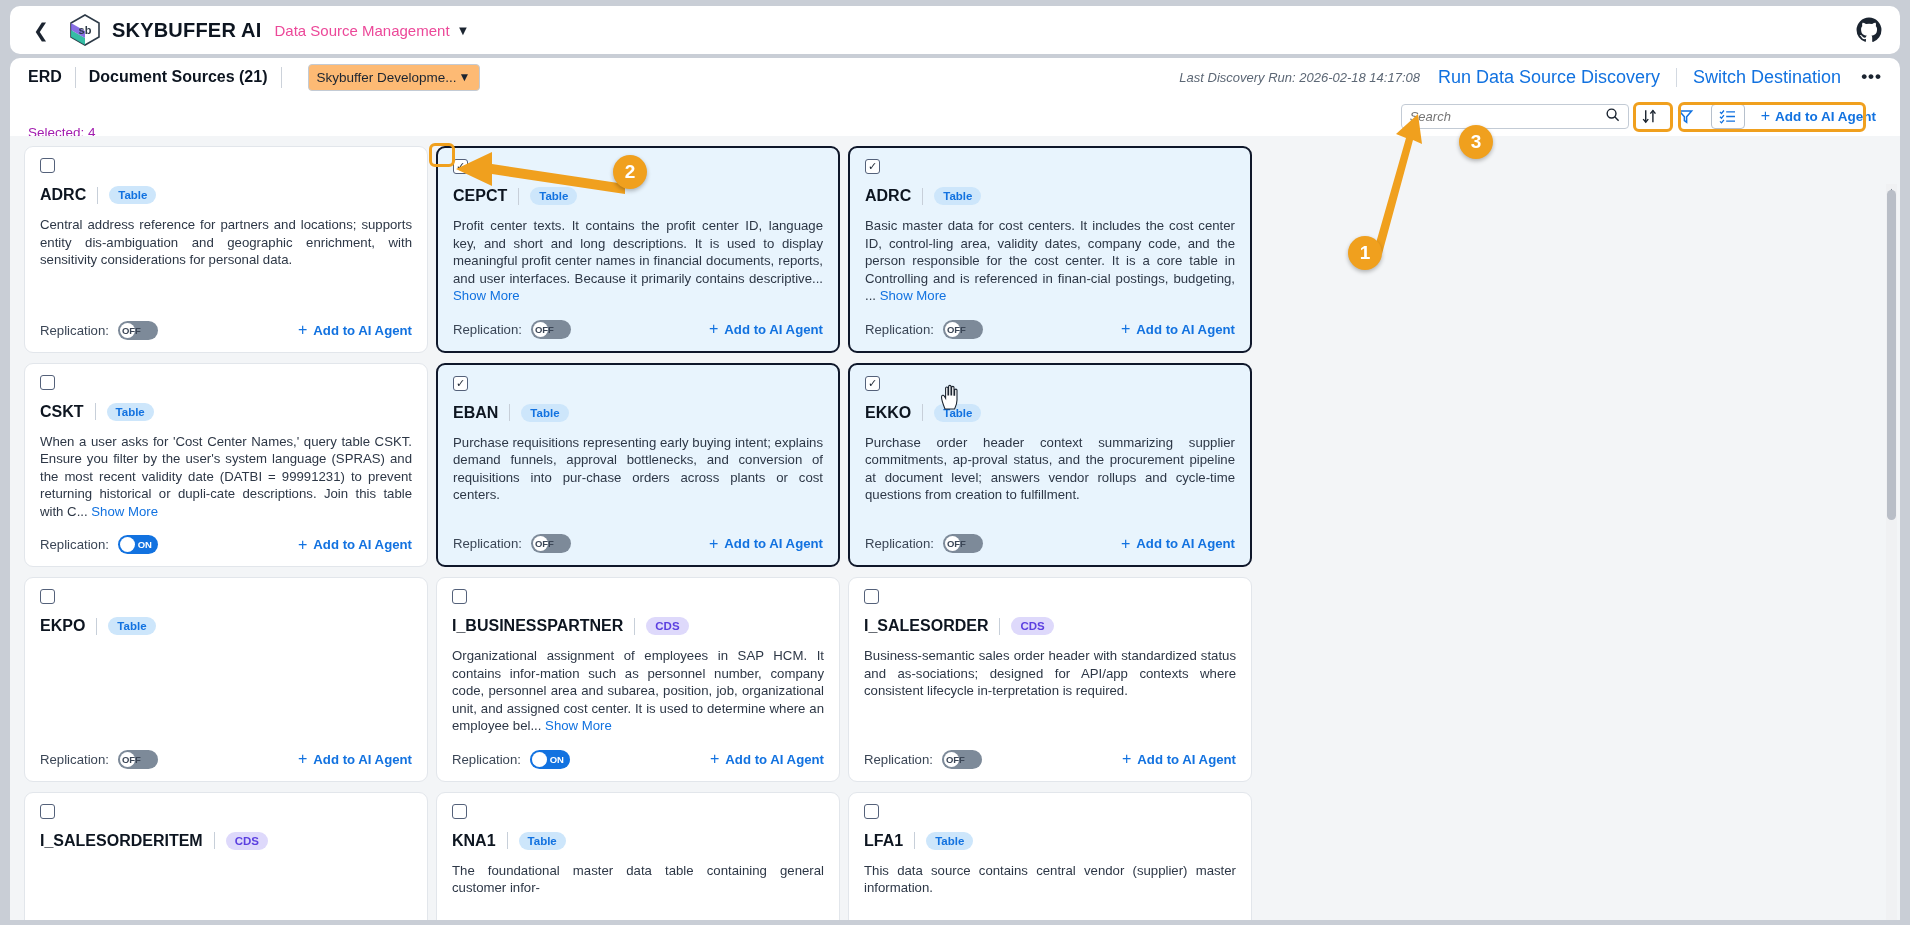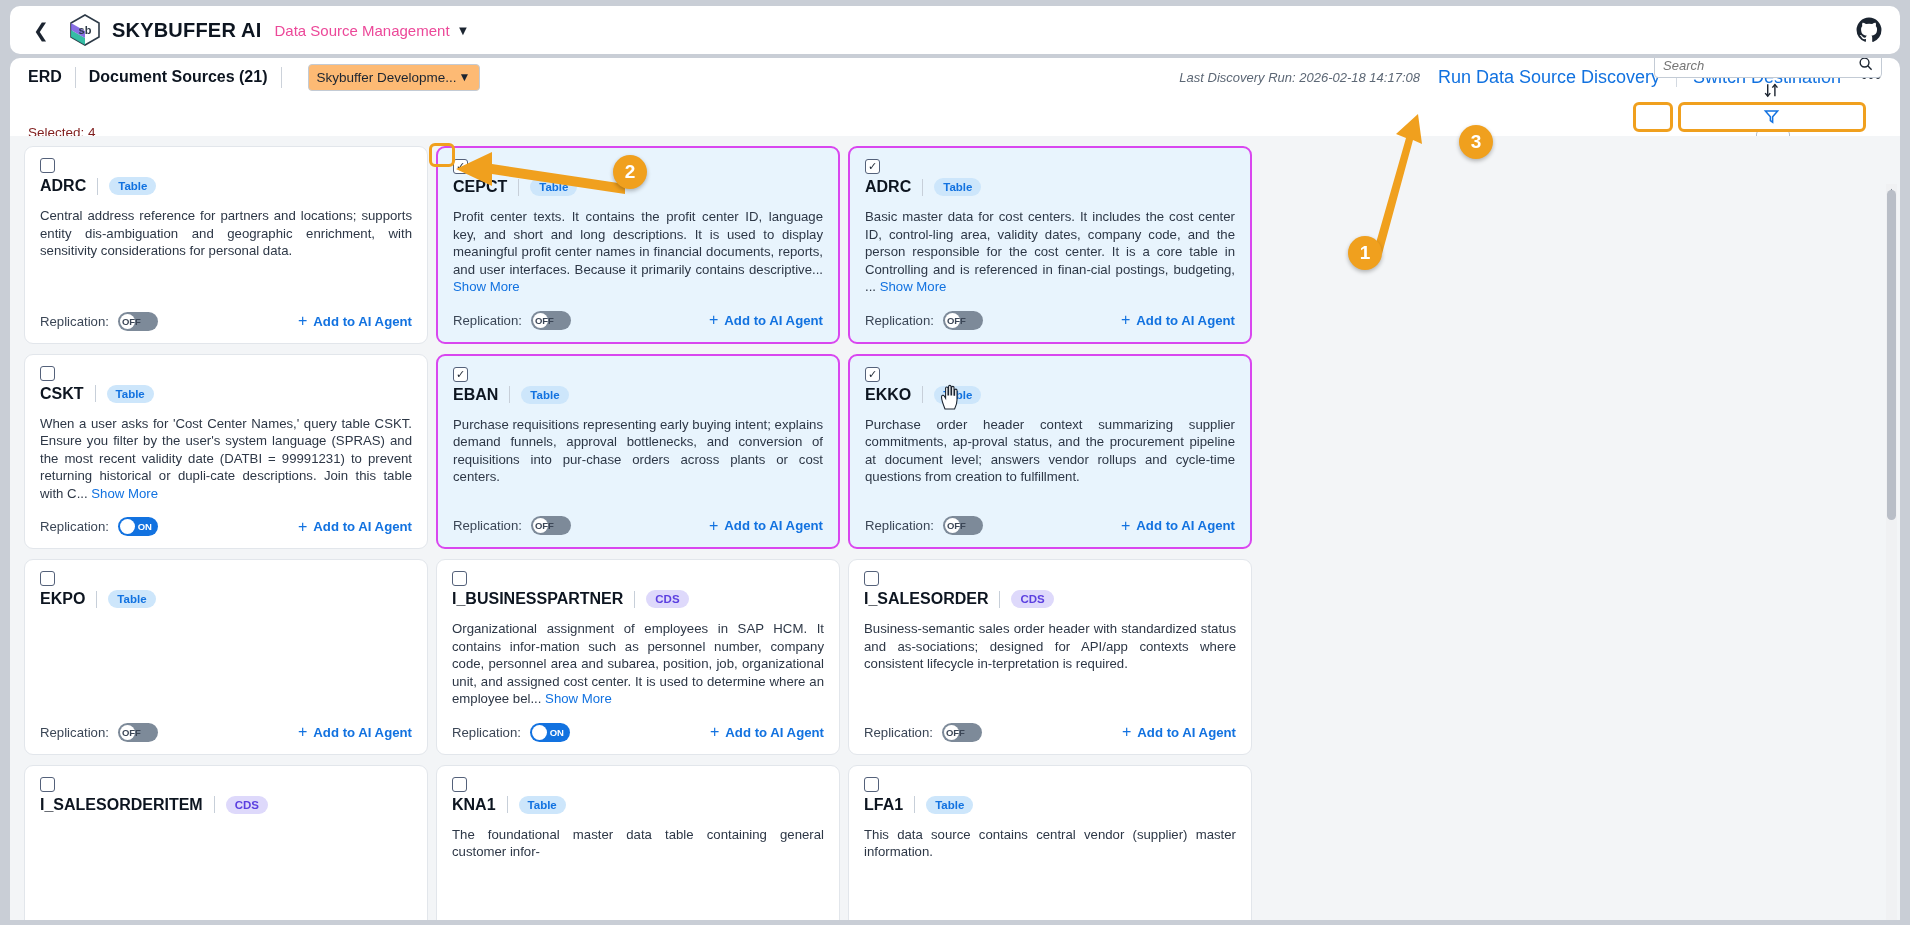--- a/index.html
+++ b/index.html
@@ -49,22 +49,22 @@
   }
   .dest-select .cv { margin-left:auto; font-size:12px; }
   .head-right { margin-left:auto; display:flex; align-items:center; }
   .last-run { font-size:13px; font-style:italic; color:#5c6775; margin-right:18px; }
   .hlink { font-size:18px; font-weight:normal; color:#1272e0; cursor:pointer; }
   .hsep { width:1px; height:19px; background:#d3d9e1; margin:0 16px; }
   .dots { margin-left:20px; font-size:17px; font-weight:bold; color:#1b2430; cursor:pointer; letter-spacing:1px; }
 
   
   .subbar { height:40px; display:flex; align-items:center; padding:0 18px; position:relative; }
-  .selected-lbl { font-size:13.5px; color:#7f1d1d;margin-top:32px; }
-  .tools { margin-left:auto; display:flex; align-items:center;flex-direction:column; }
+  .selected-lbl { font-size:13.5px; color:#a21caf;margin-top:32px; }
+  .tools { margin-left:auto; display:flex; align-items:center; }
   .search-box {
     width:228px; height:25px; border:1px solid #c3cbd5; border-radius:4px;
     display:flex; align-items:center; padding:0 8px; background:#fff;
   }
   .search-box input {
     border:none; outline:none; font-size:13px; font-style:italic; color:#5c6775;
     width:100%; background:transparent; font-family:"Liberation Sans",sans-serif;
   }
   .search-box .mag { margin-left:auto; font-size:13px; color:#1b2430; }
   .ticon { width:30px; height:26px; display:flex; align-items:center; justify-content:center;
@@ -87,28 +87,28 @@
   
   .grid-wrap {
     position:absolute; left:0; top:78px; width:1890px; height:784px;
     background:#f3f5f7; overflow:hidden; padding:10px 14px 0 14px;
   }
   .grid { display:grid; grid-template-columns:repeat(3,404px); gap:10px 8px; }
   .card {
     background:#ffffff; border:1px solid #e2e6eb; border-radius:9px;
     padding:11px 15px 12px 15px; min-height:170px; display:flex; flex-direction:column;
   }
-  .card.sel { background:#e8f4fd; border:2px solid #d946ef; }
+  .card.sel { background:#e8f4fd; border:2px solid #0f172a; }
   .chk {
     width:15px; height:15px; border:1.5px solid #54617a; border-radius:3px;
     background:#fff; display:flex; align-items:center; justify-content:center;
     font-size:11px; color:#1b2430; cursor:pointer; flex:none;
   }
   .chk.on::after { content:"\2713"; font-size:11px; color:#1b2430; line-height:1; }
-  .card-title-row { display:flex; align-items:center; margin-top:4px; }
+  .card-title-row { display:flex; align-items:center; margin-top:13px; }
   .card-title { font-size:16px; font-weight:bold; color:#0d1520; }
   .tsep { width:1px; height:17px; background:#c7cfd9; margin:0 11px; }
   .badge {
     font-size:11.5px; font-weight:bold; padding:3px 9px; border-radius:9px;
   }
   .badge.table { background:#cde6fb; color:#1272e0; }
   .badge.cds { background:#ded9fb; color:#5b3fe0; }
   .card-desc {
     margin-top:12px; font-size:13.2px; line-height:17.5px; color:#2d3746;
     text-align:justify;

